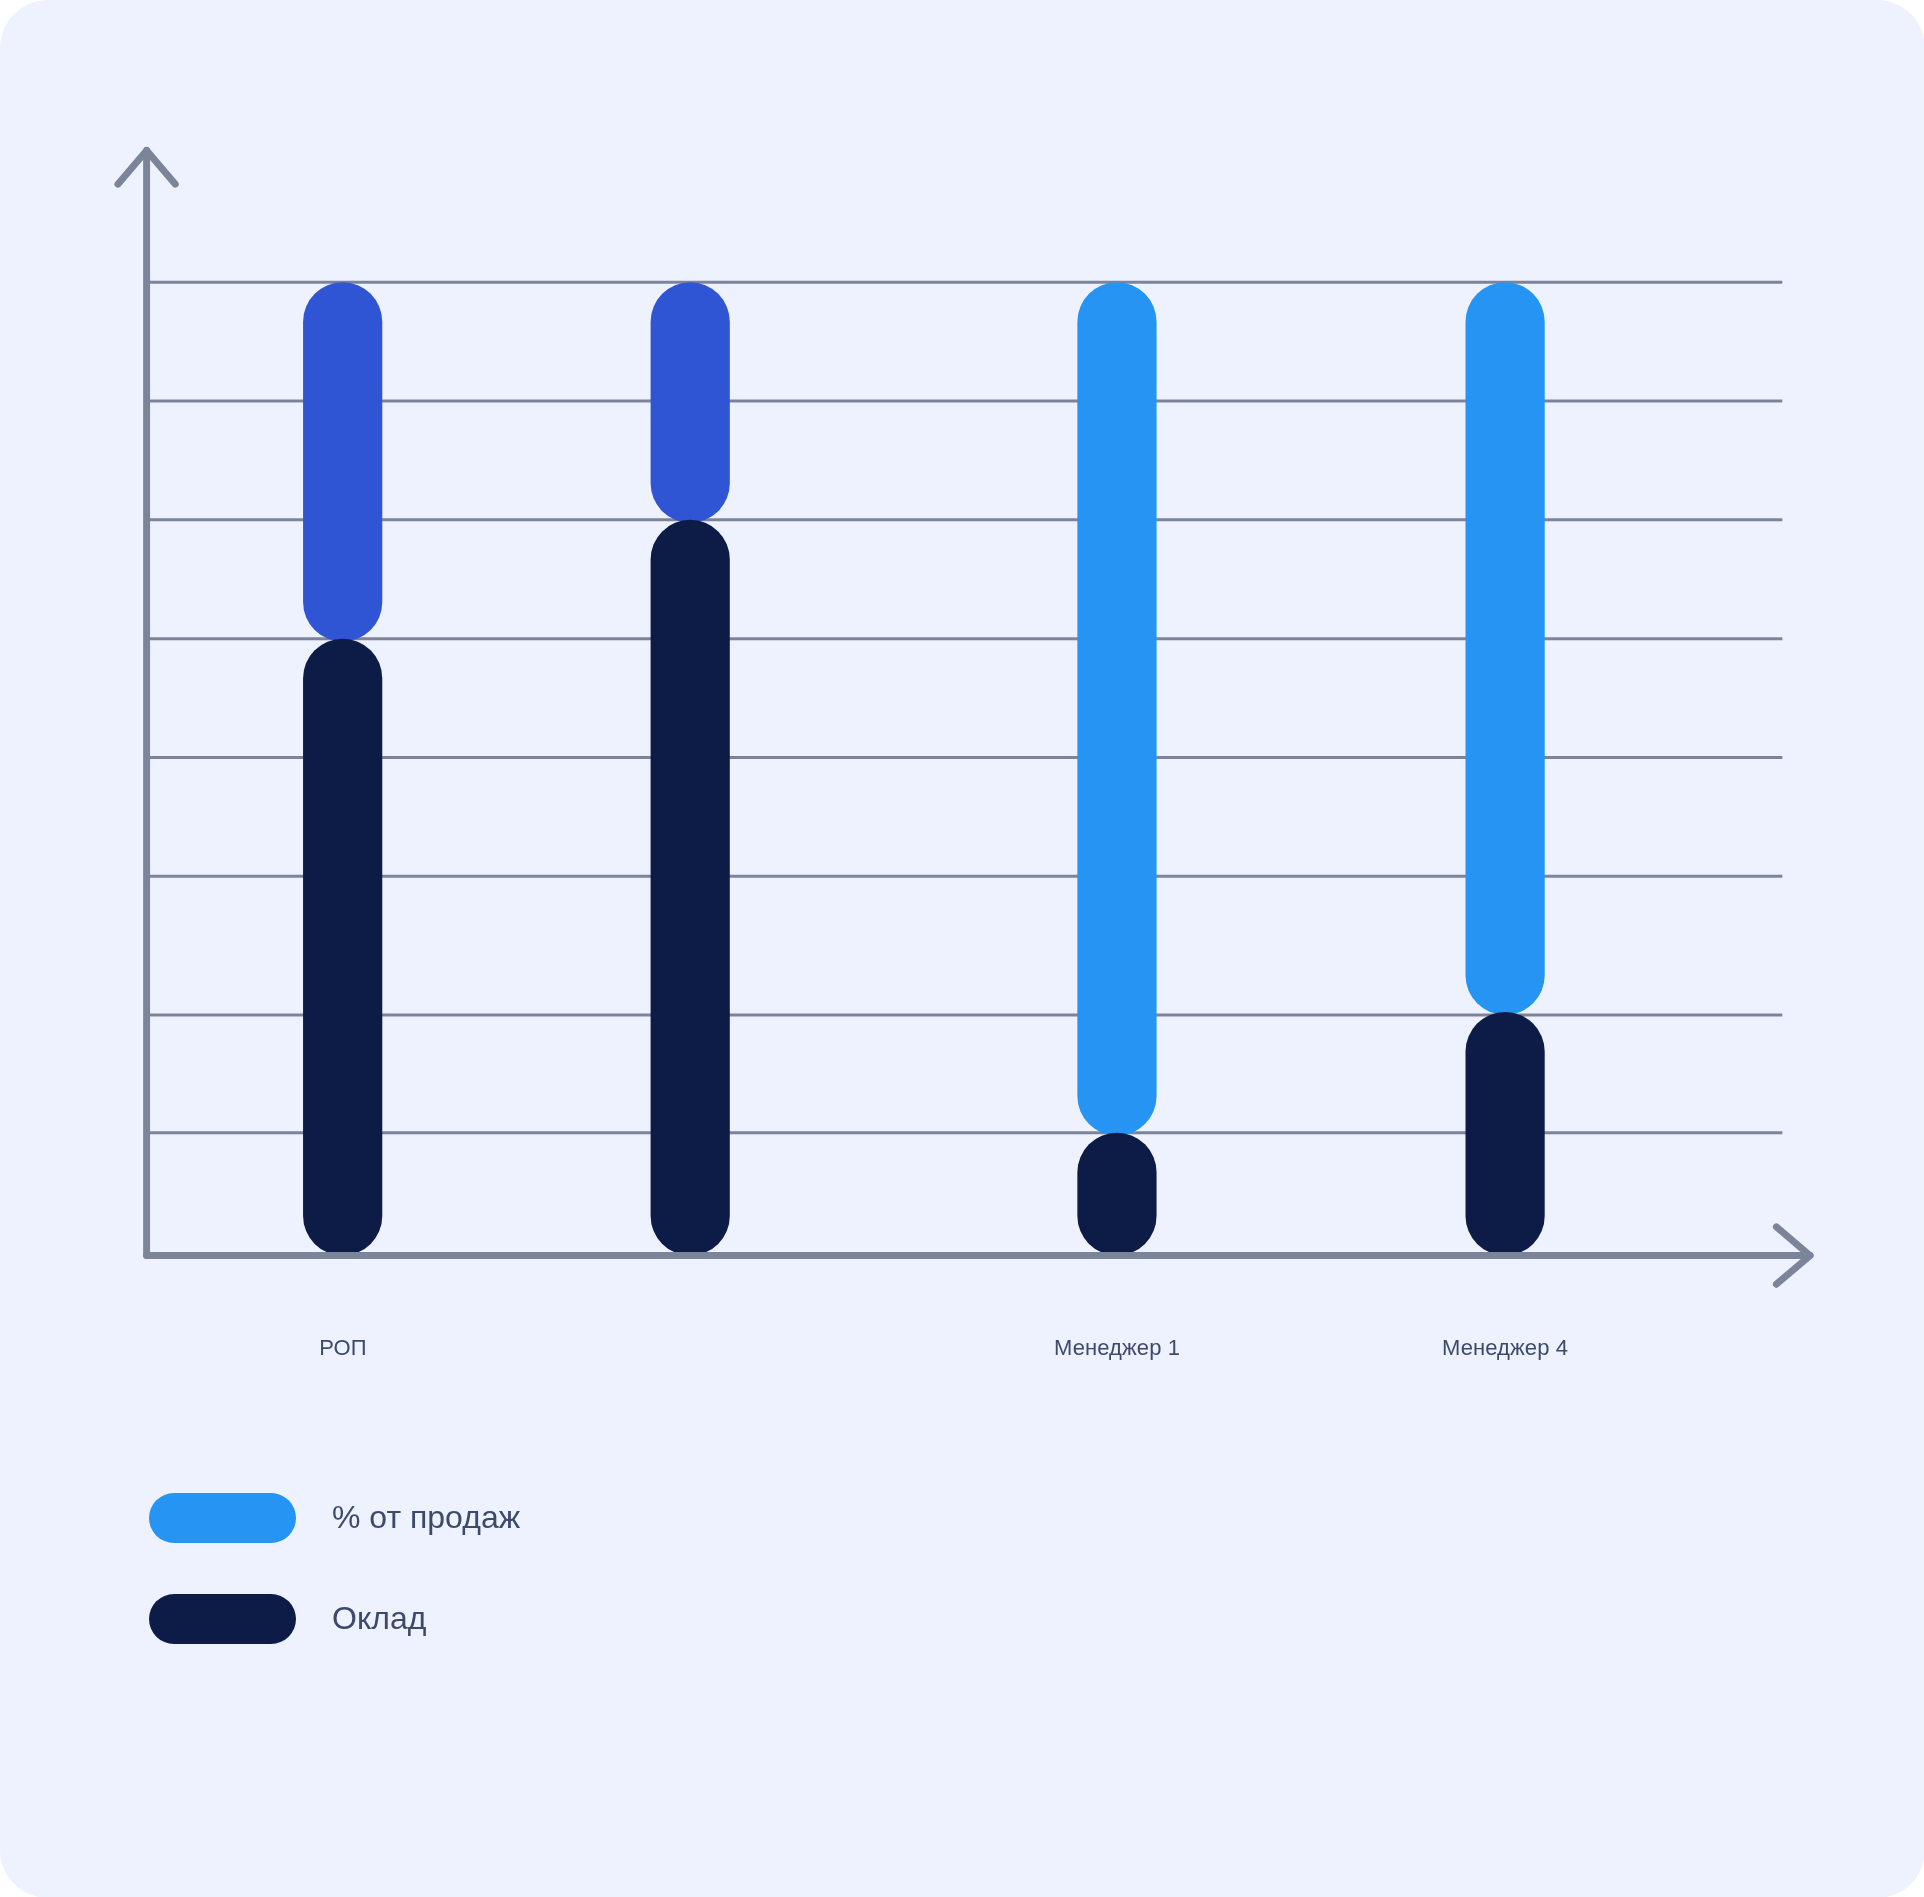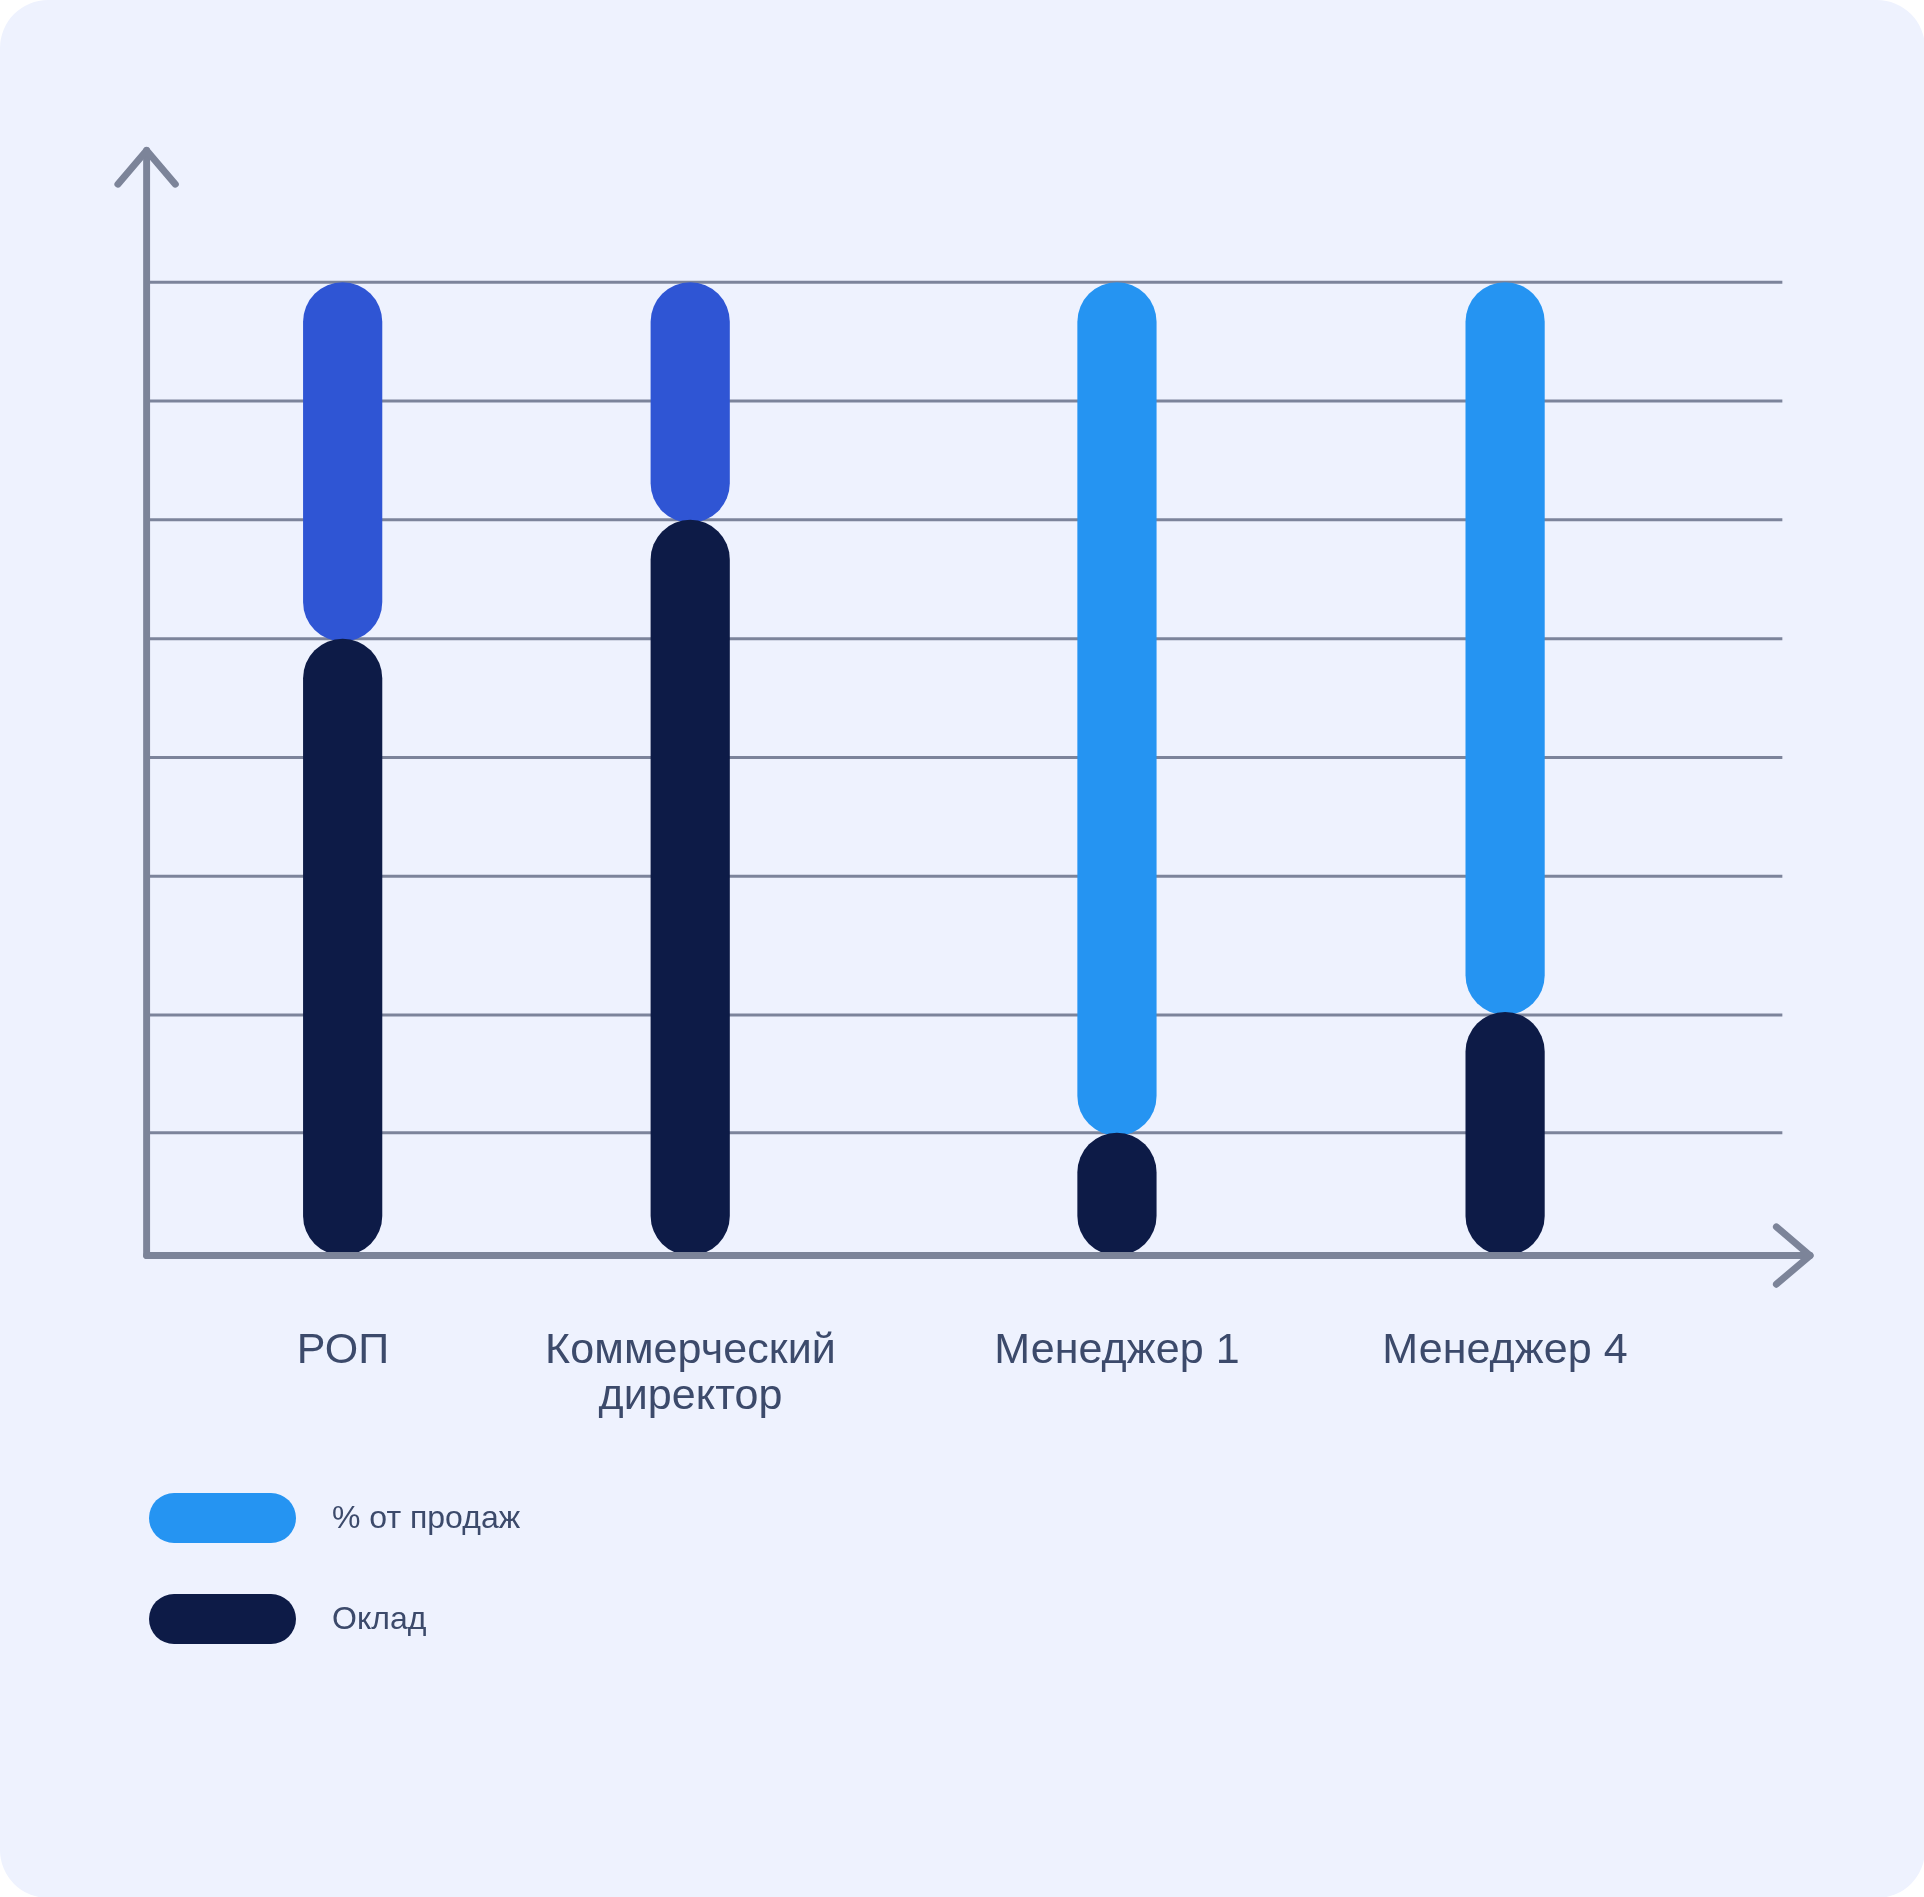--- a/index.html
+++ b/index.html
@@ -38,21 +38,21 @@
     position: absolute;
     left: 0;
     top: 1287px;
     width: 1925px;
     height: 158px;
   }
   .xlabel {
     position: absolute;
     text-align: center;
     color: #3c4a6b;
-    font-size: 43px;
+    font-size: 22px;
     line-height: 46px;
     font-family: "Liberation Sans", sans-serif;
     letter-spacing: 0.1px;
   }
 
   
   .legend {
     position: absolute;
     left: 149px;
     top: 1490px;
@@ -117,23 +117,20 @@
         <line x1="148" y1="1268" x2="1828" y2="1268" stroke="#7c8499" stroke-width="7" stroke-linecap="round"></line>
         <polyline points="1794,1239 1828,1268 1794,1297" fill="none" stroke="#7c8499" stroke-width="7" stroke-linecap="round" stroke-linejoin="round"></polyline>
       </g>
     </svg>
   </div>
 
   <div class="xlabels">
     <div class="xlabel" style="left:46px; top:38px; width:594px;">
       <span>РОП</span>
     </div>
-    <div class="xlabel" style="left:542px; top:38px; width:297px;">
-      <span>Коммерческий директор</span>
-    </div>
     <div class="xlabel" style="left:919px; top:38px; width:396px;">
       <span>Менеджер 1</span>
     </div>
     <div class="xlabel" style="left:1307px; top:38px; width:396px;">
       <span>Менеджер 4</span>
     </div>
   </div>
 
   <div class="legend">
 

